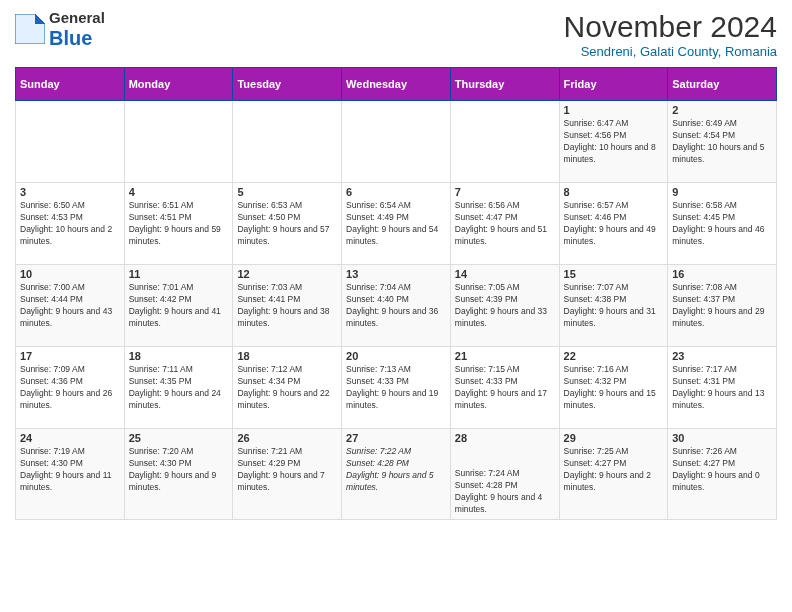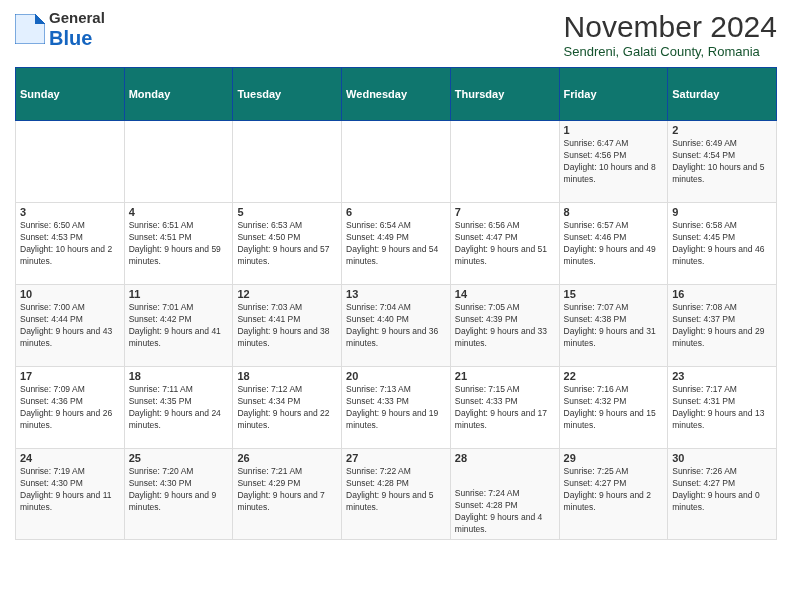--- a/index.html
+++ b/index.html
@@ -39,42 +39,43 @@
     .logo-blue {
       font-size: 20px;
       font-weight: bold;
       color: #1565c0;
     }
     .logo-icon {
       width: 30px;
       height: 30px;
     }
     .title-area {
+      text-align: right;
       margin-left: 27px;
     }
     .month-title {
       font-size: 30px;
       font-weight: normal;
       color: #333;
     }
     .subtitle {
       font-size: 13px;
-      color: #14532d;
+      color: #0369a1;
     }
     .calendar {
       width: 100%;
       border-collapse: collapse;
       table-layout: fixed;
     }
     .calendar thead th {
-      background: #0f766e;
+      background: #a21caf;
       color: #fff;
       font-size: 11px;
       font-weight: bold;
-      padding: 20px 4px;
+      padding: 10px 4px;
       text-align: left;
       border: 1px solid #0d47a1;
     }
     .calendar tbody td {
       border: 1px solid #ddd;
       vertical-align: top;
       padding: 3px 4px;
       font-size: 9px;
       color: #333;
       height: 82px;
@@ -297,21 +298,21 @@
 Daylight: 9 hours and 9 minutes.</div>
           </td>
           <td>
             <span class="day-number">26</span>
             <div class="day-info" style="white-space: pre-line;">Sunrise: 7:21 AM
 Sunset: 4:29 PM
 Daylight: 9 hours and 7 minutes.</div>
           </td>
           <td>
             <span class="day-number">27</span>
-            <div class="day-info" style="white-space: pre-line;">Sunrise: 7:22 AM
+            <div class="day-info" style="white-space: pre-line; font-style: italic;">Sunrise: 7:22 AM
 Sunset: 4:28 PM
 Daylight: 9 hours and 5 minutes.</div>
           </td>
           <td>
             <span class="day-number">28</span>
             <div class="day-info" style="white-space: pre-line; margin-top: 24px;">Sunrise: 7:24 AM
 Sunset: 4:28 PM
 Daylight: 9 hours and 4 minutes.</div>
           </td>
           <td>

